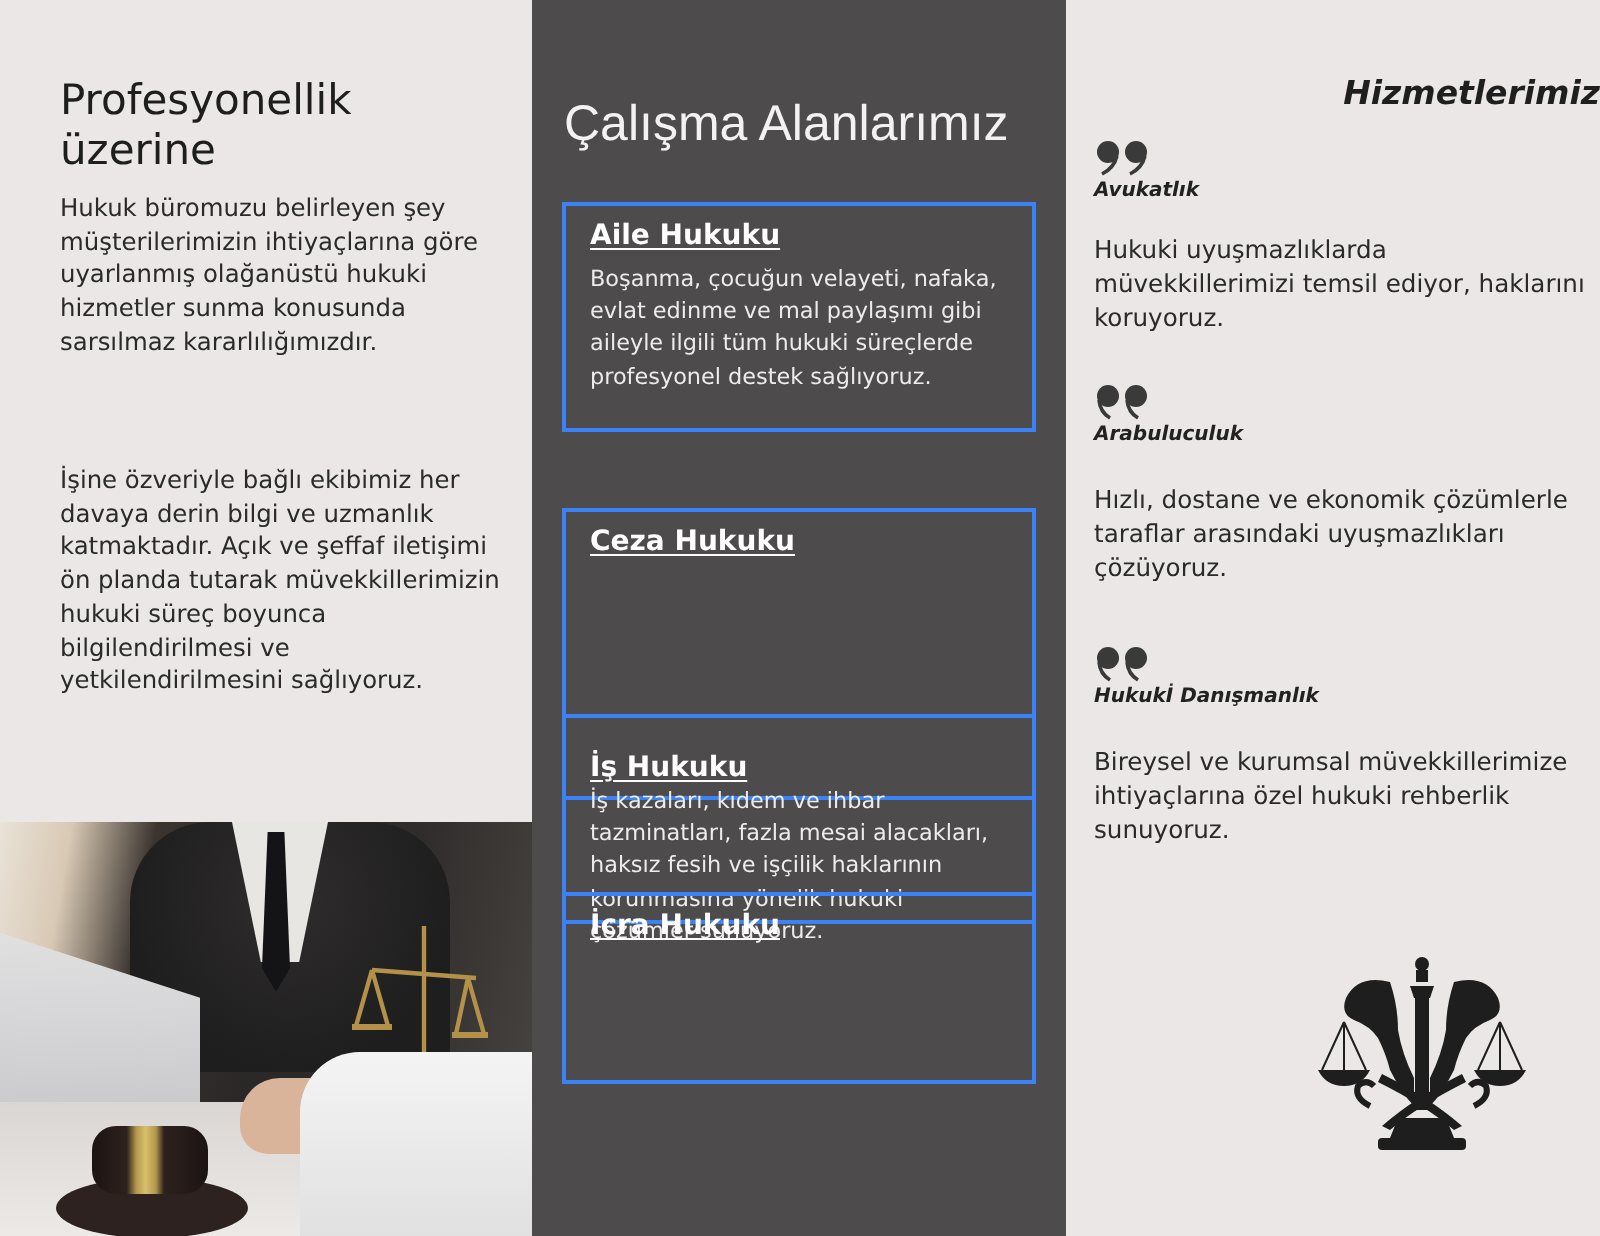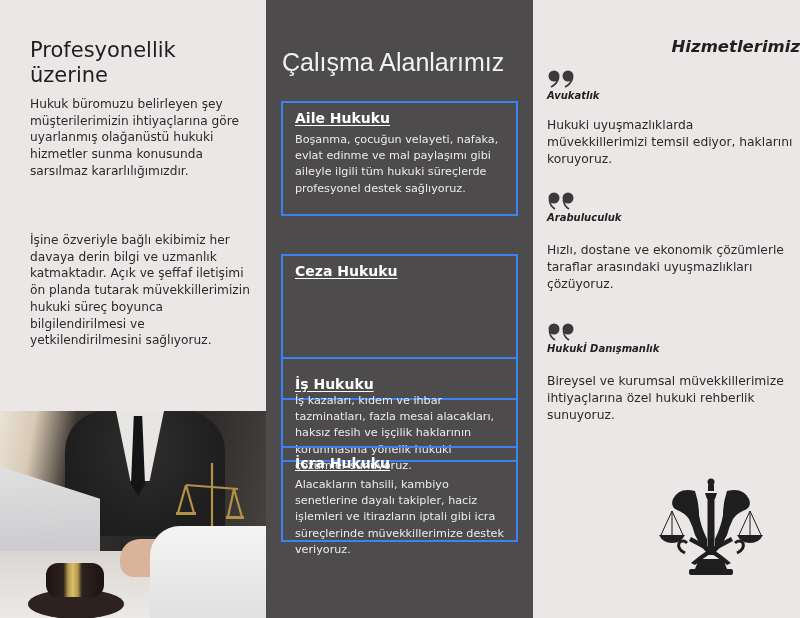--- a/index.html
+++ b/index.html
@@ -169,21 +169,20 @@
 </div>
 <div class="area-box b1">
   <div class="area-title">Ceza Hukuku</div>
 </div>
 <div class="area-box b2">
   <div class="area-title">İş Hukuku</div>
   <div class="area-desc">İş kazaları, kıdem ve ihbar tazminatları, fazla mesai alacakları, haksız fesih ve işçilik haklarının korunmasına yönelik hukuki çözümler sunuyoruz.</div>
 </div>
 <div class="area-box b3">
   <div class="area-title">İcra Hukuku</div>
-  <div class="area-desc">Alacakların tahsili, kambiyo senetlerine dayalı takipler, haciz işlemleri ve itirazların iptali gibi icra süreçlerinde müvekkillerimize destek veriyoruz.</div>
 </div>
 
 <section class="panel panel-right"></section>
 <h2 class="right-title">Hizmetlerimiz</h2>
 
 <div class="service s0">
   <svg class="quote-icon" width="30" height="18" viewBox="0 0 30 18">
     <circle cx="7" cy="6" r="5.5" fill="#3a3a3a"></circle>
       <path d="M11.5 8 Q10 14 4 17" stroke="#3a3a3a" stroke-width="1.8" fill="none"></path>
     <circle cx="21" cy="6" r="5.5" fill="#3a3a3a"></circle>

